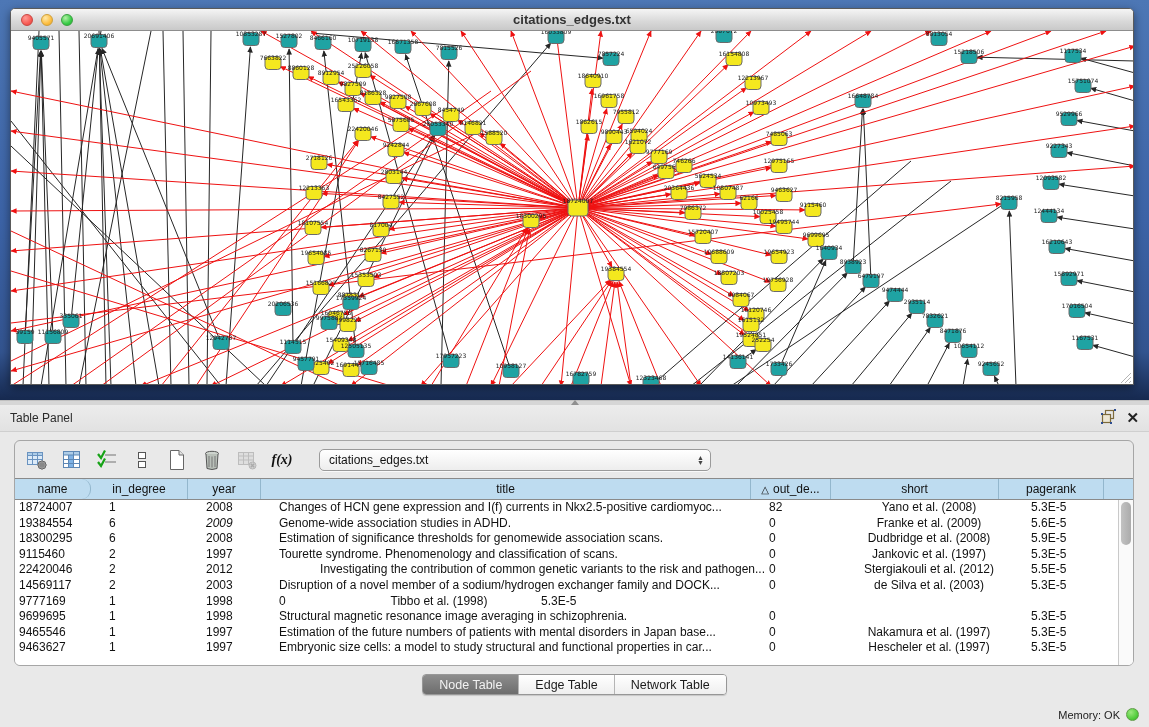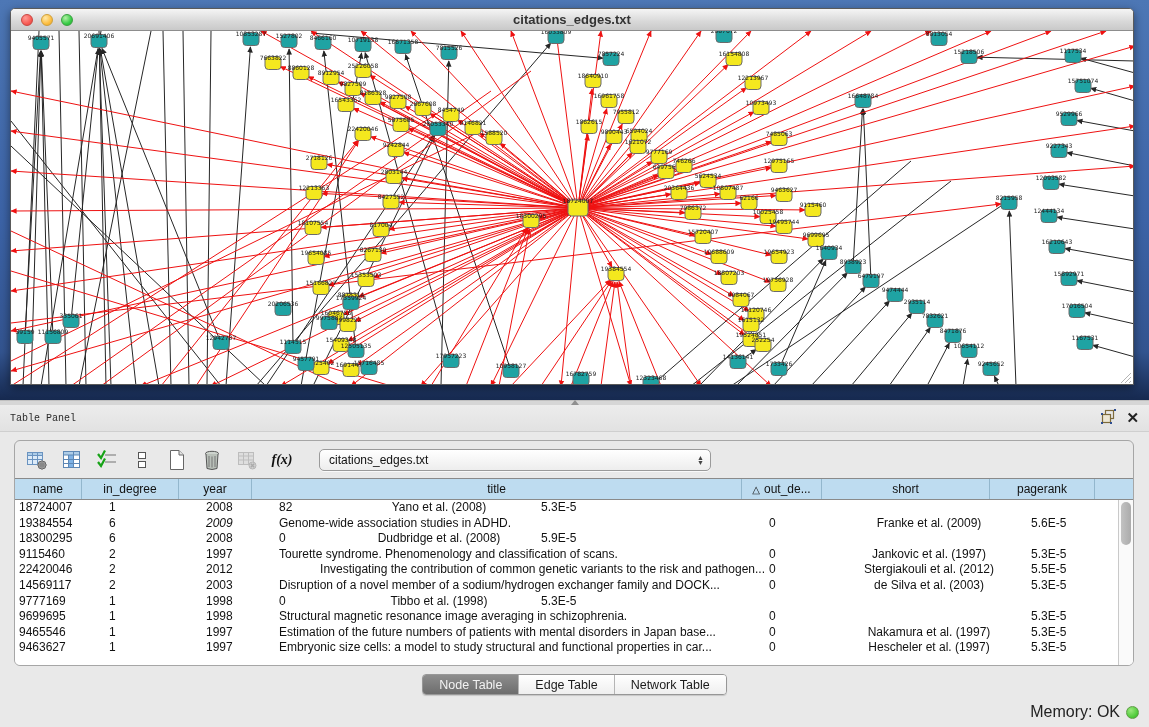--- a/index.html
+++ b/index.html
@@ -20,21 +20,21 @@
   .wtitle { position:absolute; left:0; right:0; text-align:center; font-size:13px; font-weight:bold; color:#333; }
   .canvas { position:relative; width:100%; height:354px; background:#fff; overflow:hidden; }
   .grip { position:absolute; right:1px; bottom:1px; width:14px; height:14px; opacity:.55; }
 
   
   .splitter { height:5px; background:#d6d6d6; position:relative; border-top:1px solid #bfbfbf; }
   .split-arrow { position:absolute; left:571px; top:-1px; width:0; height:0;
     border-left:4px solid transparent; border-right:4px solid transparent; border-bottom:5px solid #8f8f8f; }
   .panel-titlebar { height:27px; background:linear-gradient(180deg,#ececec,#e2e2e2);
     border-bottom:1px solid #cfcfcf; display:flex; align-items:center; padding:0 10px; }
-  .panel-titlebar .ptitle { font-size:10px; color:#2b2b2b; flex:1;font-family:Liberation Mono, monospace; }
+  .panel-titlebar .ptitle { font-size:12px; color:#2b2b2b; flex:1; }
   .pt-icons { display:flex; align-items:center; gap:10px; }
   .pt-close { font-size:15px; font-weight:bold; color:#222; line-height:14px; cursor:default; }
 
   
   .panel-body { position:relative; height:295px; background:#e9e9e9; }
   .table-frame { position:absolute; left:14px; right:15px; top:8px; height:226px;
     border:1px solid #a6a6a6; border-radius:6px; background:#e9e9e9; overflow:hidden; }
   .toolbar { height:37px; display:flex; align-items:center; padding:0 10px; gap:11px; }
   .tbtn { width:24px; height:24px; display:flex; align-items:center; justify-content:center; }
   .fx { font-family:"Liberation Serif", serif; font-style:italic; font-weight:bold; font-size:14px; color:#111; }
@@ -60,21 +60,21 @@
 
   
   .tabbar { position:absolute; left:0; right:0; top:242px; display:flex; justify-content:center; }
   .seg { display:flex; border:1px solid #979797; border-radius:4px; overflow:hidden; height:21px;
     box-shadow:0 1px 1px rgba(0,0,0,.15); }
   .seg .tab { font-size:12.5px; display:flex; align-items:center; justify-content:center; padding:0 16px; min-width:60px;
     background:linear-gradient(180deg,#ffffff,#efefef); color:#1c1c1c; border-left:1px solid #b5b5b5; }
   .seg .tab:first-child { border-left:none; }
   .seg .tab.active { background:linear-gradient(180deg,#8d8d8d,#6d6d6d); color:#f2f2f2; }
   .statusbar { position:absolute; right:10px; bottom:6px; display:flex; align-items:center; gap:6px; }
-  .statusbar .mlabel { font-size:16px; color:#222; }
+  .statusbar .mlabel { font-size:11px; color:#222; }
   .mem-dot { width:13px; height:13px; border-radius:50%; border:1px solid #5e9c46;
     background:radial-gradient(circle at 35% 30%, #9ae87c,#4fcb3a 65%,#37a82a); }
 
   svg text { font-family:"DejaVu Sans", sans-serif; }
 </style>
 </head>
 <body>
 
 <div class="desktop">
   <div class="mac-window">
@@ -857,50 +857,52 @@
         <span class="cval">citations_edges.txt</span>
         <span class="arr">
             <span>▲</span>
             <span>▼</span>
           </span>
       </div>
     </div>
 
     <div class="tbl">
       <div class="thead" id="thead">
-          <div class="th" style="width: 67px;">name</div>
+          <div class="th" style="width: 76px; border-radius: 9px;">name</div>
           <div class="th" style="width: 97px;">in_degree</div>
           <div class="th" style="width: 73px;">year</div>
           <div class="th" style="width: 490px;">title</div>
           <div class="th" style="width: 80px;"><span class="sortg">△</span>out_de...</div>
           <div class="th" style="width: 168px;">short</div>
           <div class="th" style="width: 105px;">pagerank</div>
         </div>
       <div class="tbody" id="tbody">
           <div class="tr">
             <div class="td" style="width: 90px;">18724007</div>
             <div class="td" style="width: 97px;">1</div>
             <div class="td" style="width: 73px;">2008</div>
+            <div class="td" style="width: 490px;">Changes of HCN gene expression and I(f) currents in Nkx2.5-positive cardiomyoc...</div>
             <div class="td" style="width: 80px;">82</div>
             <div class="td center" style="width: 168px;">Yano et al. (2008)</div>
             <div class="td" style="width: 105px; padding-left: 18px;">5.3E-5</div>
           </div>
           <div class="tr">
             <div class="td" style="width: 90px;">19384554</div>
             <div class="td" style="width: 97px;">6</div>
             <div class="td" style="width: 73px; font-style: italic;">2009</div>
             <div class="td" style="width: 490px;">Genome-wide association studies in ADHD.</div>
             <div class="td" style="width: 80px;">0</div>
             <div class="td center" style="width: 168px;">Franke et al. (2009)</div>
             <div class="td" style="width: 105px; padding-left: 18px;">5.6E-5</div>
           </div>
           <div class="tr">
             <div class="td" style="width: 90px;">18300295</div>
             <div class="td" style="width: 97px;">6</div>
             <div class="td" style="width: 73px;">2008</div>
+            <div class="td" style="width: 490px;">Estimation of significance thresholds for genomewide association scans.</div>
             <div class="td" style="width: 80px;">0</div>
             <div class="td center" style="width: 168px;">Dudbridge et al. (2008)</div>
             <div class="td" style="width: 105px; padding-left: 18px;">5.9E-5</div>
           </div>
           <div class="tr">
             <div class="td" style="width: 90px;">9115460</div>
             <div class="td" style="width: 97px;">2</div>
             <div class="td" style="width: 73px;">1997</div>
             <div class="td" style="width: 490px;">Tourette syndrome. Phenomenology and classification of scans.</div>
             <div class="td" style="width: 80px;">0</div>

